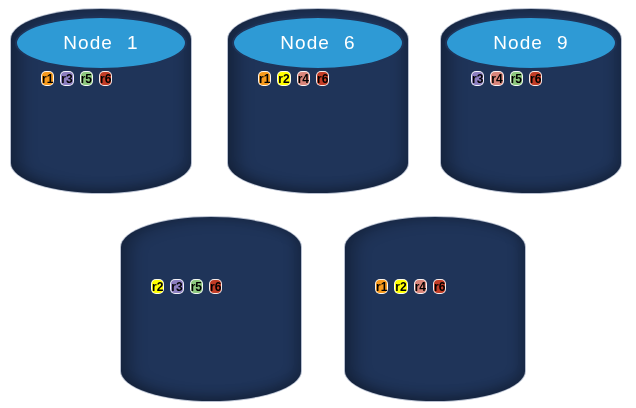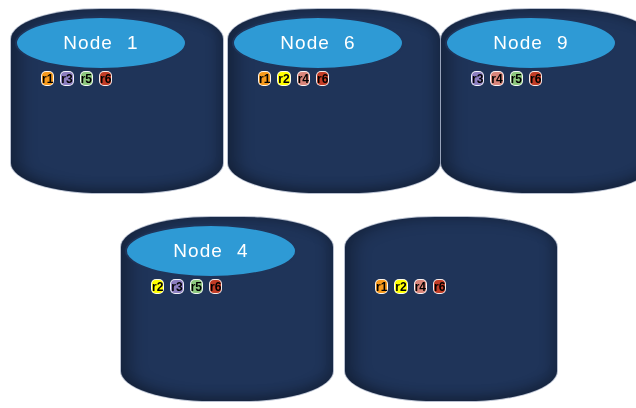--- a/index.html
+++ b/index.html
@@ -12,21 +12,20 @@
     position: relative;
     width: 636px;
     height: 408px;
     background: #ffffff;
     overflow: hidden;
   }
   .node {
     position: absolute;
     width: 180px;
     height: 184px;
-    padding-left: 32px;
   }
   
   .pos-1 { left: 11px;  top: 9px; }
   .pos-2 { left: 228px; top: 9px; }
   .pos-3 { left: 441px; top: 9px; }
   .pos-4 { left: 121px; top: 217px; }
   .pos-5 { left: 345px; top: 217px; }
 
   .cyl-body {
     position: absolute;
@@ -149,23 +148,20 @@
           <span>r5</span>
         </div>
         <div class="bar" style="background: rgb(194, 60, 38);">
           <span>r6</span>
         </div>
       </div>
   </div>
 
   <div class="node pos-4">
     <div class="cyl-body"></div>
-    <div class="cyl-top">
-      <span class="node-title">Node 4</span>
-    </div>
     <div class="bars">
         <div class="bar" style="background: rgb(255, 255, 0);">
           <span>r2</span>
         </div>
         <div class="bar" style="background: rgb(140, 126, 192);">
           <span>r3</span>
         </div>
         <div class="bar" style="background: rgb(141, 200, 126);">
           <span>r5</span>
         </div>

